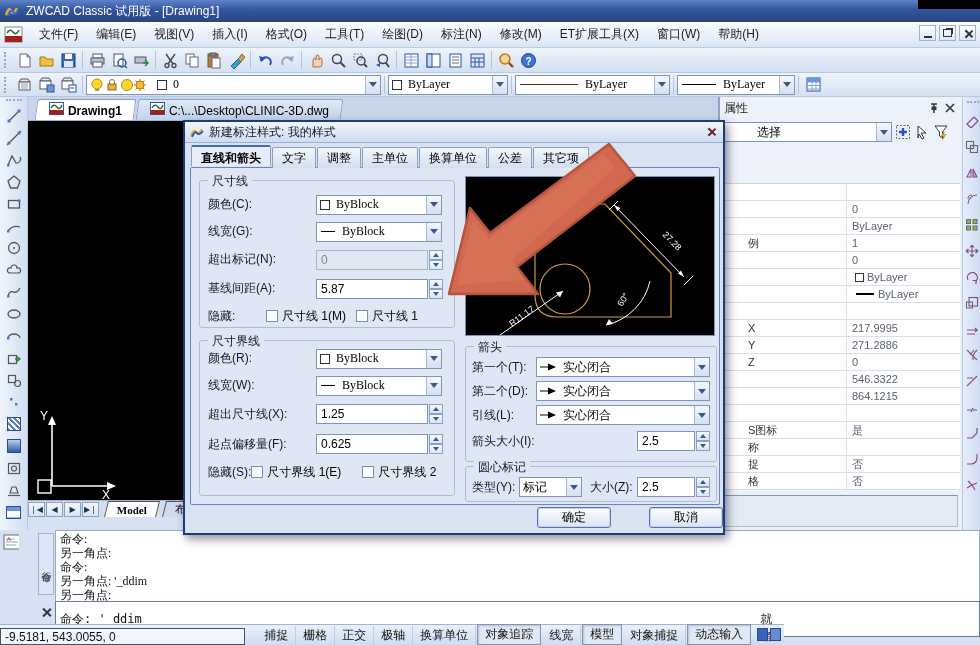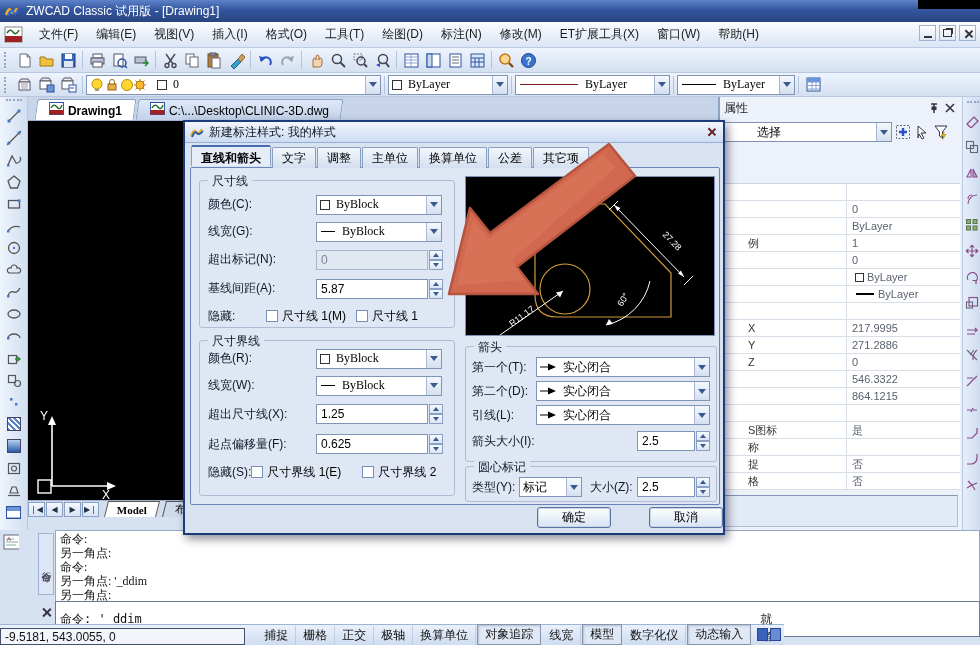--- a/index.html
+++ b/index.html
@@ -759,21 +759,21 @@
 <div class="abs" id="statusbar">
   <span id="coordbox">-9.5181, 543.0055, 0</span>
   <span class="sbtn">捕捉</span>
   <span class="sbtn">栅格</span>
   <span class="sbtn">正交</span>
   <span class="sbtn">极轴</span>
   <span class="sbtn">换算单位</span>
   <span class="sbtn active">对象追踪</span>
   <span class="sbtn">线宽</span>
   <span class="sbtn active">模型</span>
-  <span class="sbtn">数字化仪</span>
+  <span class="sbtn">对象捕捉</span>
   <span class="sbtn active">动态输入</span>
   <span id="ready">就绪</span>
   <span id="sb-squares">
       <i></i>
       <i></i>
     </span>
 </div>
 
 <div class="abs" id="dialog">
   <div id="dlg-tabs">

